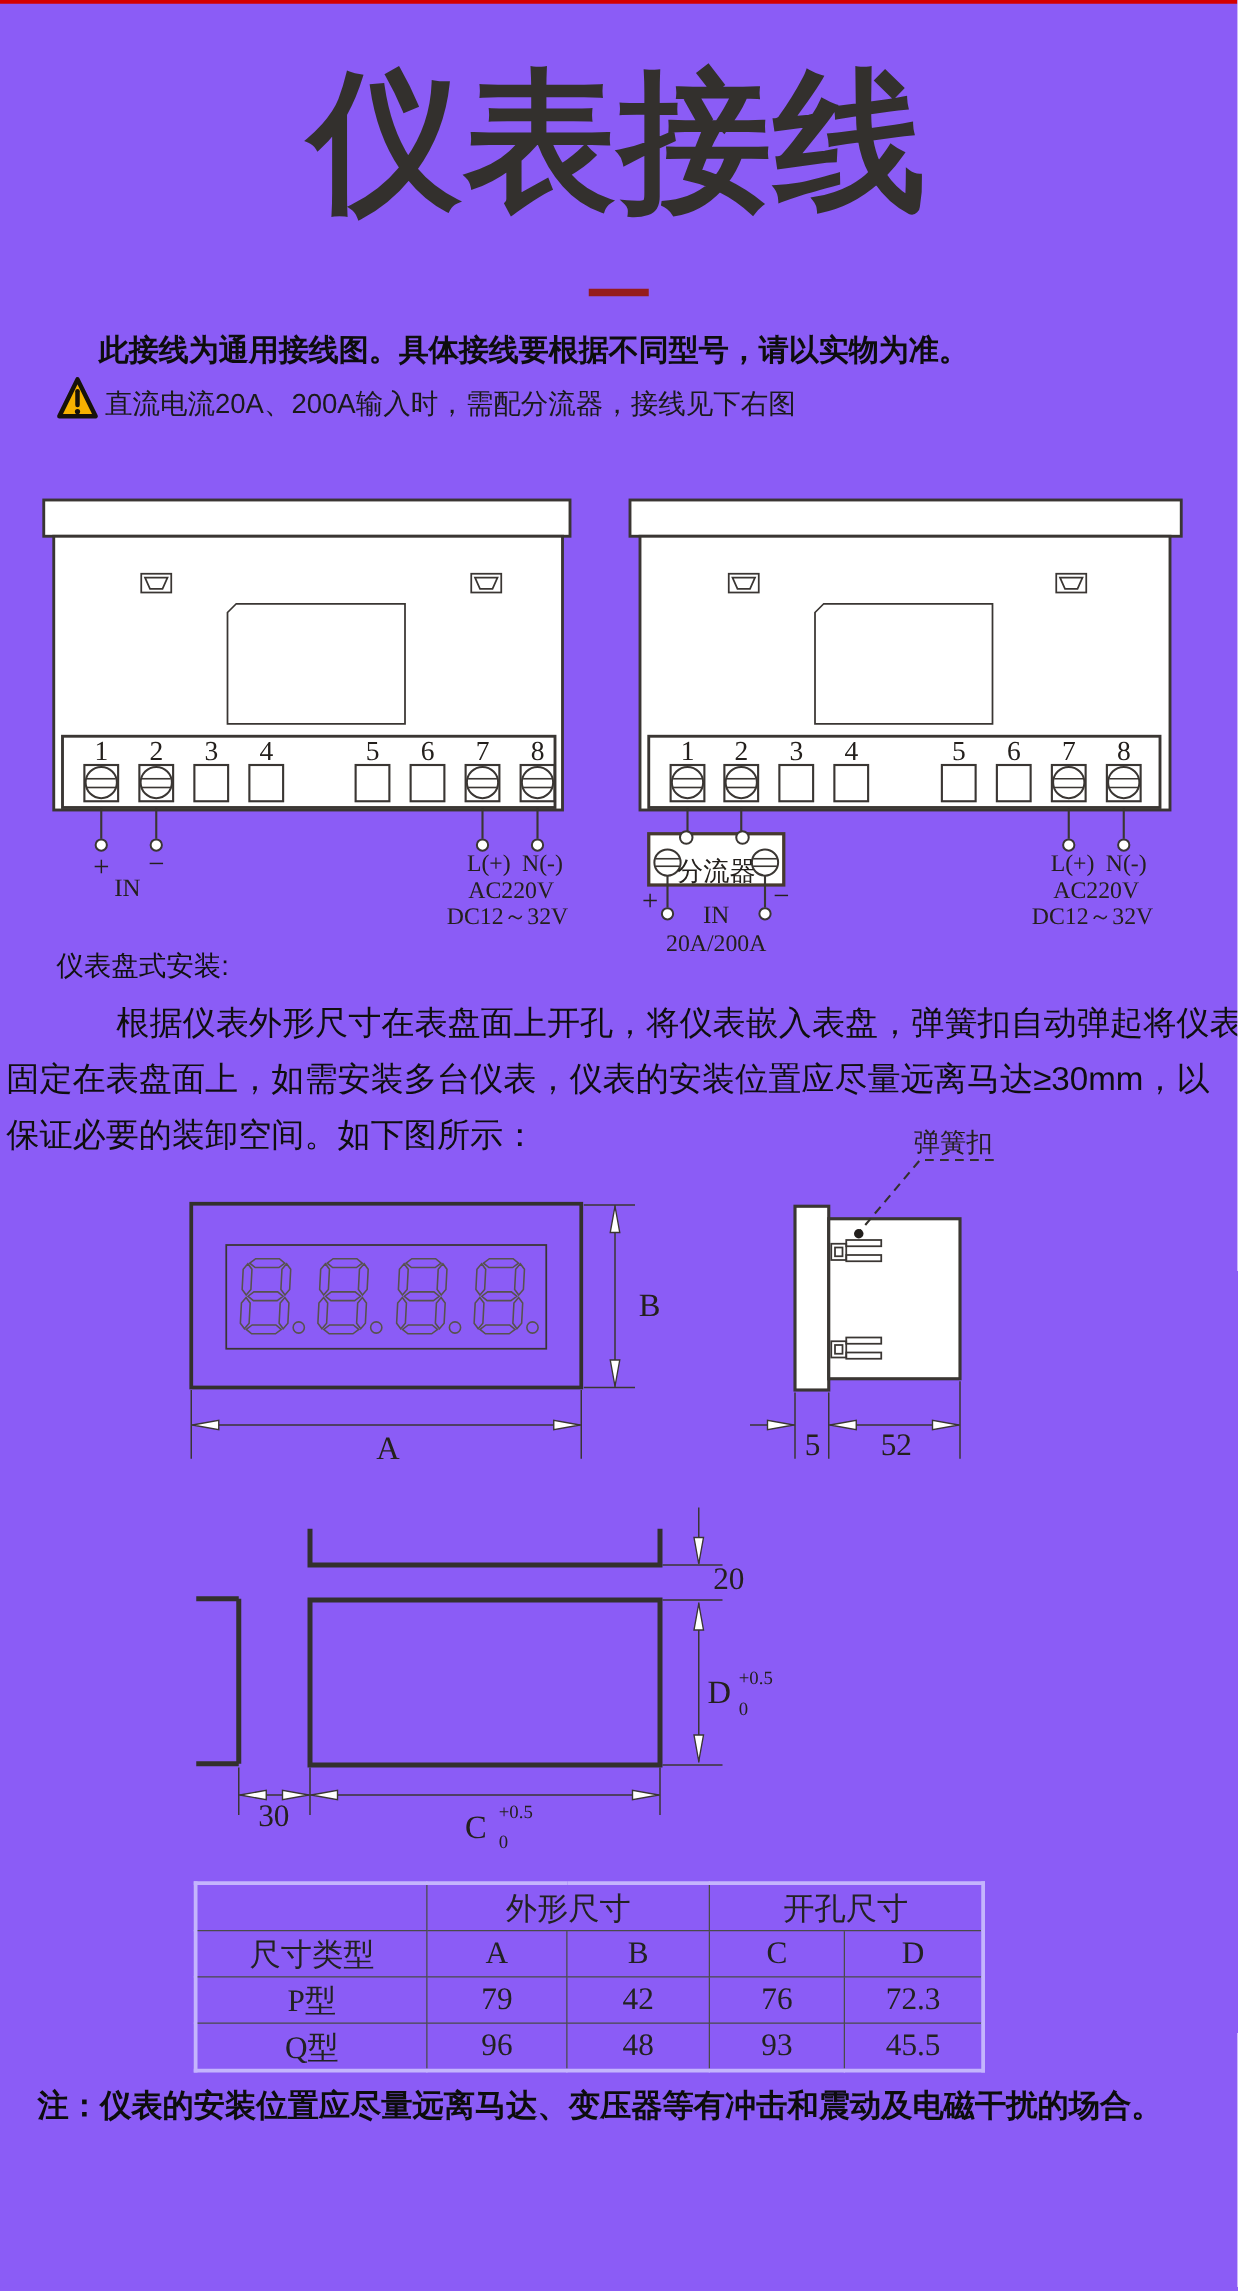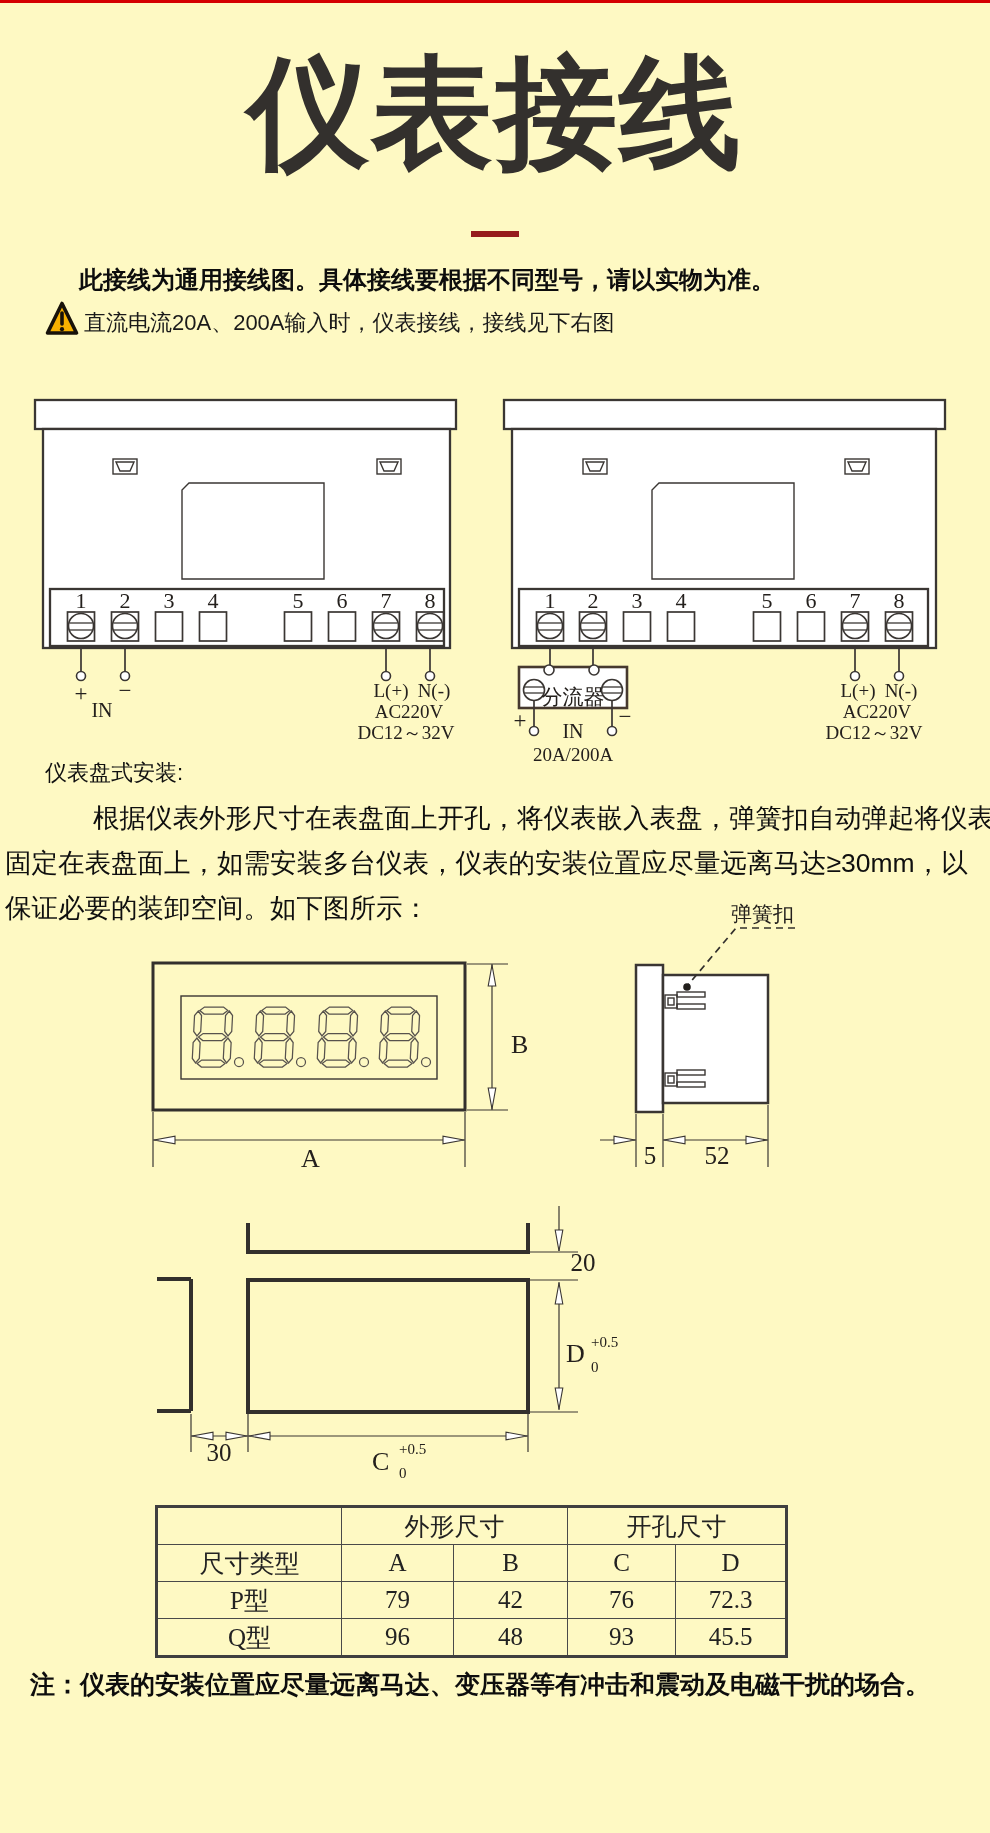--- a/index.html
+++ b/index.html
@@ -1,16 +1,16 @@
 <!DOCTYPE html>
 <html><head>
 <meta charset="utf-8">
 <style>
   html,body{margin:0;padding:0;background:#ffffff;}
-  .page{position:relative;width:990px;height:1833px;background:#fef9c3;overflow:hidden;
+  .page{position:relative;width:990px;height:1833px;background:#8b5cf6;overflow:hidden;
         font-family:"Liberation Sans","DejaVu Sans",sans-serif;color:#111;}
   .abs{position:absolute;}
   .topbar{position:absolute;left:0;top:0;width:990px;height:3px;background:#d40000;}
   .title{position:absolute;left:0;top:38px;width:990px;text-align:center;
          font-size:122px;font-weight:900;line-height:150px;color:#33302d;letter-spacing:2px;}
   .red-dash{position:absolute;left:471px;top:231px;width:48px;height:6px;background:#951c1c;}
   .notice{position:absolute;left:47px;top:264px;font-size:24px;font-weight:700;white-space:nowrap;color:#0d0d0d;margin-left:32px;}
   .warn-text{position:absolute;left:84px;top:308px;font-size:22px;font-weight:500;white-space:nowrap;color:#1a1a1a;}
   .sect-head{position:absolute;left:45px;top:758px;font-size:22px;font-weight:400;color:#111;}
   .para{position:absolute;left:5px;top:796px;width:982px;font-size:26.5px;font-weight:400;color:#0f0f0f;}
@@ -38,42 +38,42 @@
   text.sign{font-size:23px;text-anchor:middle;}
   text.lbl{font-size:19px;text-anchor:middle;}
   text.lbl20{font-size:20px;text-anchor:middle;}
   text.dim{font-size:25px;text-anchor:middle;}
   text.dimbig{font-size:26px;}
   text.sup{font-size:15px;}
   text.cjk{font-size:21px;font-family:"Liberation Sans","DejaVu Sans",sans-serif;}
   
   .dims-table{position:absolute;left:155px;top:1505px;width:630px;border-collapse:collapse;
               table-layout:fixed;font-family:"Liberation Serif","DejaVu Serif",serif;
-              font-size:25px;color:#222;text-align:center;border:3px solid #404040;}
+              font-size:25px;color:#222;text-align:center;border:3px solid #c4b5fd;}
   .dims-table td{border:1.5px solid #4a4a4a;height:36px;padding:0;overflow:hidden;}
 </style>
 </head>
 <body>
 
 <div class="page">
 
   <div class="topbar"></div>
 
   <div class="title">仪表接线</div>
 
   <div class="red-dash"></div>
 
   <div class="notice">此接线为通用接线图。具体接线要根据不同型号，请以实物为准。</div>
 
   <svg class="abs" style="left:45px;top:301px;" width="34" height="36" viewBox="0 0 34 36">
     <path d="M17,2.5 L31.5,32 H2.5 Z" fill="#f7b100" stroke="#17120a" stroke-width="3.6" stroke-linejoin="round"></path>
     <line x1="17" y1="12" x2="17" y2="23" stroke="#17120a" stroke-width="3.6" stroke-linecap="round"></line>
     <circle cx="17" cy="28.2" r="2.1" fill="#17120a"></circle>
   </svg>
-  <div class="warn-text">直流电流20A、200A输入时，仪表接线，接线见下右图</div>
+  <div class="warn-text">直流电流20A、200A输入时，需配分流器，接线见下右图</div>
 
   <svg class="layer" style="top:345px;" width="990" height="425" viewBox="0 345 990 425">
 
     <g>
       <rect class="th" x="35" y="400" width="421" height="29"></rect>
       <rect class="th" x="43" y="429" width="407" height="219"></rect>
       <rect class="th" x="50" y="589" width="394" height="57"></rect>
 
       <rect class="tn" x="113" y="459" width="24" height="15"></rect>
       <polygon class="tn" points="116,462 134,462 130,471 120,471"></polygon>

